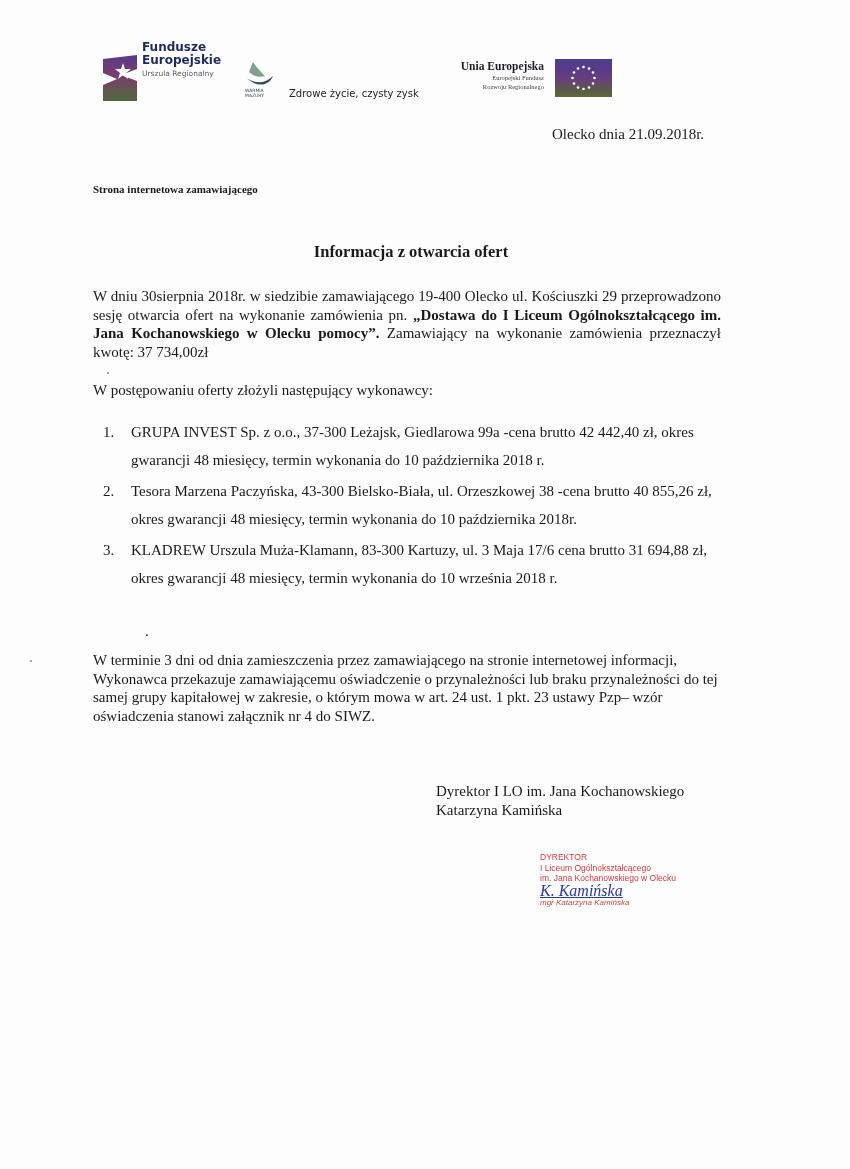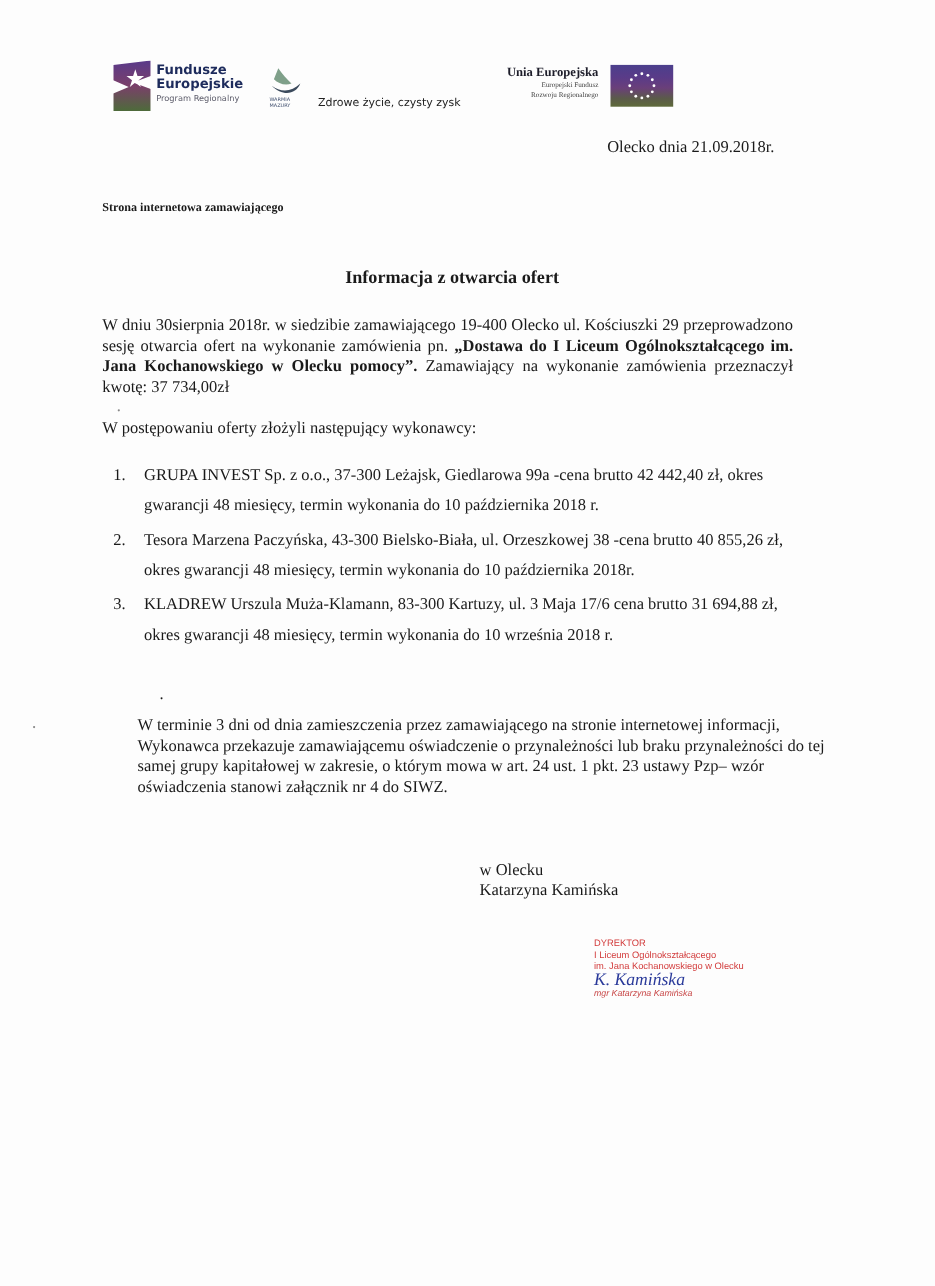--- a/index.html
+++ b/index.html
@@ -5,21 +5,21 @@
   html, body { margin: 0; padding: 0; }
   body {
     width: 850px; height: 1169px; background: #fdfdfd; position: relative;
     overflow: hidden; font-family: "Liberation Serif", "DejaVu Serif", serif; color: #1a1a1a;
   }
   .abs { position: absolute; }
   .sans { font-family: "DejaVu Sans", "Liberation Sans", sans-serif; }
 
   
   .fe-logo { left: 103px; top: 55px; width: 34px; height: 46px; }
-  .fe-text { left: 142px; top: 57px; line-height: 1; }
+  .fe-text { left: 142px; top: 41px; line-height: 1; }
   .fe-title { font-size: 12px; color: #1d2b5c; font-weight: 600; display:block; line-height: 13px; }
   .fe-sub { font-size: 7.5px; color: #5c5c6a; display:block; margin-top: 3px; }
   .wm-logo { left: 243px; top: 58px; width: 32px; height: 40px; }
   .wm-slogan { left: 289px; top: 88px; font-size: 10px; color: #222; }
   .ue-text { left: 444px; top: 60px; text-align: right; width: 100px; font-family: Liberation Serif, serif; }
   .ue-title { font-size: 11.5px; font-weight: 600; color: #1d1d2a; display:block; line-height: 13px; }
   .ue-sub { font-size: 6.5px; color: #444; display:block; line-height: 9px; }
   .ue-flag { left: 555px; top: 59px; width: 57px; height: 38px;
     background: linear-gradient(180deg, #4b3f8c 0%, #5a3b88 30%, #6a3f7a 55%, #5b5a4a 80%, #5e6a3a 100%); }
 
@@ -30,25 +30,25 @@
   .para1 { left: 93px; top: 287px; width: 628px; font-size: 15px; line-height: 18.5px; text-align: justify; }
   .para1 b { font-weight: bold; }
   .intro { left: 93px; top: 382px; font-size: 15px; }
 
   .offers { left: 103px; top: 418px; width: 630px; font-size: 15px; line-height: 28px; }
   .offer { display: flex; margin-bottom: 3px; }
   .offer-num { width: 28px; flex: none; }
   .offer-text { flex: 1; }
 
   .dots { left: 145px; top: 623px; font-size: 15px; }
-  .para2 { left: 93px; top: 651px; width: 640px; font-size: 15px; line-height: 18.5px; margin-left: 32px; }
+  .para2 { left: 93px; top: 651px; width: 640px; font-size: 15px; line-height: 18.5px; }
 
   .signature { left: 436px; top: 782px; font-size: 15px; line-height: 19px; }
   .stamp { left: 540px; top: 852px; width: 160px; font-family: "Liberation Sans", sans-serif; color: #d23b3b; font-size: 8.5px; line-height: 10.5px; }
-  .stamp-sig { font-family: "Liberation Serif", serif; font-style: italic; color: #2a3a9a; font-size: 16px; line-height: 14px; }
+  .stamp-sig { font-family: "Liberation Serif", serif; font-style: italic; color: #2a3a9a; font-size: 16px; line-height: 14px; text-decoration: underline; }
   .stamp-name { font-size: 8px; color: #c84848; font-style: italic; }
 
   .speck { width: 2px; height: 2px; background: #888; border-radius: 50%; }
 </style>
 </head>
 <body>
 
 <div class="abs fe-logo">
   <svg width="34" height="46" viewBox="0 0 34 46">
     <defs>
@@ -58,21 +58,21 @@
           <stop offset="1" stop-color="#4d6b3a"></stop>
       </linearGradient>
     </defs>
     <path d="M0 4 L34 0 L34 14 L18 20 L34 26 L34 46 L0 46 L0 30 L14 24 L0 18 Z" fill="url(#feg)"></path>
     <polygon points="20,8 22,14 28,14 23,18 25,24 20,20 15,24 17,18 12,14 18,14" fill="#ffffff"></polygon>
   </svg>
 </div>
 <div class="abs fe-text sans">
   <span class="fe-title">Fundusze</span>
   <span class="fe-title">Europejskie</span>
-  <span class="fe-sub">Program Regionalny</span>
+  <span class="fe-sub">Urszula Regionalny</span>
 </div>
 
 <div class="abs wm-logo">
   <svg width="32" height="40" viewBox="0 0 32 40">
     <path d="M10 4 C14 10 18 14 22 18 C16 20 10 18 6 14 Z" fill="#7fa08a"></path>
     <path d="M4 20 C12 26 22 26 30 18 C26 28 14 30 4 20 Z" fill="#3b4a5c"></path>
     <text x="2" y="34" font-size="4.5" fill="#3a4a6a" font-family="DejaVu Sans, sans-serif">WARMIA</text>
     <text x="2" y="39" font-size="4.5" fill="#3a4a6a" font-family="DejaVu Sans, sans-serif">MAZURY</text>
   </svg>
 </div>
@@ -123,21 +123,21 @@
     <span class="offer-num">3.</span>
     <span class="offer-text"> KLADREW Urszula Muża-Klamann, 83-300 Kartuzy, ul. 3 Maja 17/6 cena brutto 31 694,88 zł, okres gwarancji 48 miesięcy, termin wykonania do 10 września 2018 r.</span>
   </div>
 </div>
 
 <div class="abs dots">.</div>
 
 <div class="abs para2">W terminie 3 dni od dnia zamieszczenia przez zamawiającego na stronie internetowej informacji, Wykonawca przekazuje zamawiającemu oświadczenie o przynależności lub braku przynależności do tej samej grupy kapitałowej w zakresie, o którym mowa w art. 24 ust. 1 pkt. 23 ustawy Pzp– wzór oświadczenia stanowi załącznik nr 4 do SIWZ.</div>
 
 <div class="abs signature">
-  <div>w Olecku</div>
+  <div>Dyrektor I LO im. Jana Kochanowskiego</div>
   <div>Katarzyna Kamińska</div>
 </div>
 
 <div class="abs stamp">
   <div>DYREKTOR</div>
   <div>I Liceum Ogólnokształcącego</div>
   <div>im. Jana Kochanowskiego w Olecku</div>
   <div class="stamp-sig">K. Kamińska</div>
   <div class="stamp-name">mgr Katarzyna Kamińska</div>
 </div>

